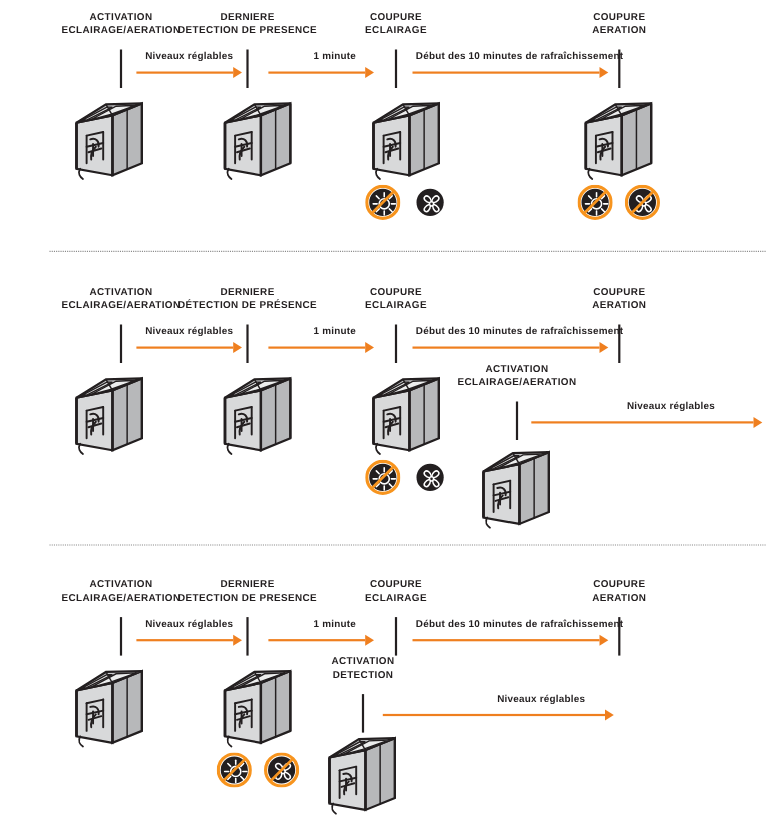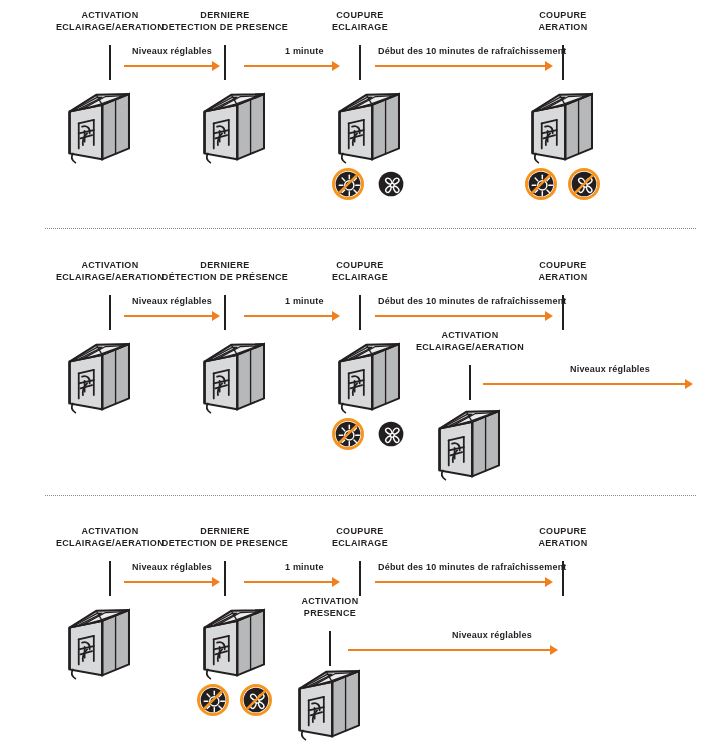--- a/index.html
+++ b/index.html
@@ -373,21 +373,21 @@
         <circle cx="22" cy="22" r="20" fill="none" stroke="#f7941e" stroke-width="4"></circle>
         <circle cx="22" cy="22" r="17" fill="#231f20"></circle>
         <g transform="translate(4,4) scale(0.9)">
           <use href="#sym-fan"></use>
         </g>
         <line x1="9" y1="35" x2="35" y2="9" stroke="#f7941e" stroke-width="3.4" stroke-linecap="round"></line>
       </svg>
     </div>
     <div class="branch-label" style="left: 240px; top: 98px; width: 180px;">
       <span>ACTIVATION</span>
-      <span>PRESENCE</span>
+      <span>DETECTION</span>
     </div>
     <div class="tick" style="left: 329px; top: 133px; height: 35px;"></div>
     <div class="arrow" style="left: 348px; top: 146px; width: 210px;">
       <div class="shaft" style="width: 202px;"></div>
       <div class="head" style="left: 202px;"></div>
     </div>
     <div class="arrow-label" style="left: 452px; top: 132px;">Niveaux réglables</div>
     <div class="booth" style="left: 292px; top: 162px; width: 72px; height: 84px;">
       <svg width="72" height="84" viewBox="0 0 86 100">
         <use href="#sym-booth"></use>

